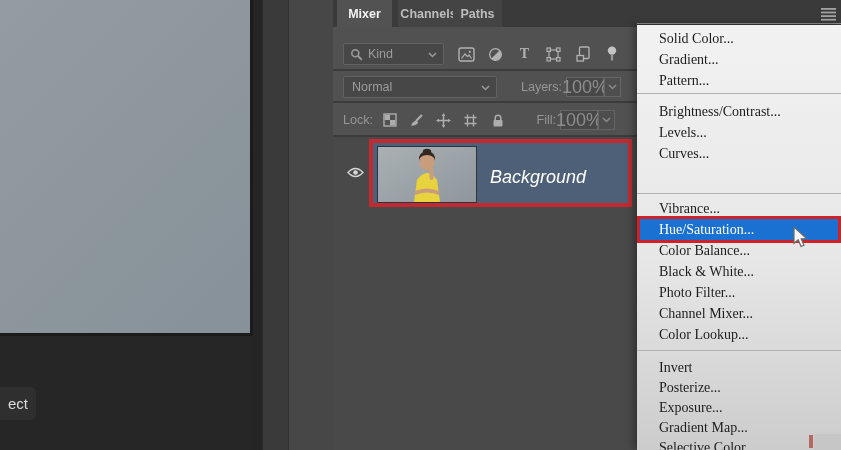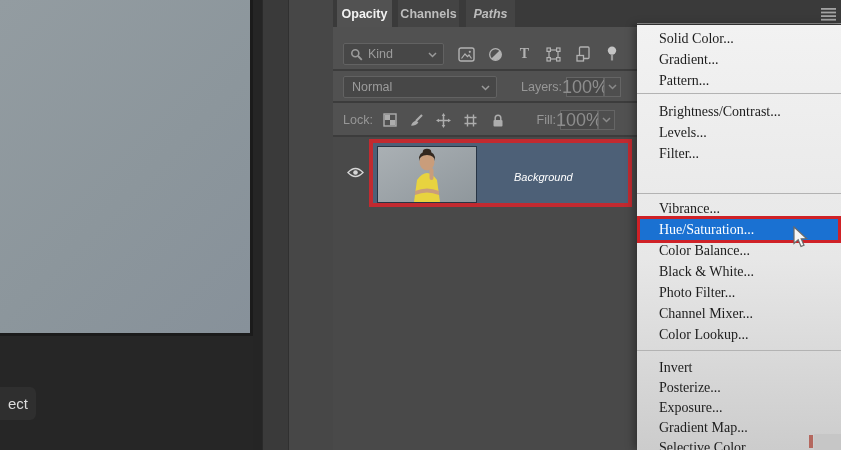--- a/index.html
+++ b/index.html
@@ -31,21 +31,21 @@
            display:flex;align-items:center;justify-content:center;box-sizing:border-box;}
   .ficons{position:absolute;display:flex;}
   .ficon{width:29px;height:22px;display:flex;align-items:center;justify-content:center;}
   .licon{width:27px;height:22px;display:flex;align-items:center;justify-content:center;}
   .layers-area{position:absolute;left:0;top:137px;width:100%;height:313px;background:#494949;}
   .eye-cell{position:absolute;left:10px;top:163px;width:24px;height:20px;display:flex;align-items:center;justify-content:center;}
   .layer-row{position:absolute;left:36px;top:139px;width:263px;height:68px;box-sizing:border-box;
              border:4px solid #c22a30;background:#4d6077;display:flex;align-items:center;}
   .thumb{position:absolute;left:4px;top:3px;width:98px;height:55px;border:1px solid #273444;box-sizing:content-box;}
   .layer-name{position:absolute;left:117px;top:0;height:68px;display:flex;align-items:center;
-              color:#ffffff;font-size:11px;font-style:italic;margin-left:24px;}
+              color:#ffffff;font-size:18px;font-style:italic;}
   
   .menu{position:absolute;left:637px;top:0;width:204px;height:450px;}
   .menu-header{position:absolute;left:0;top:0;width:100%;height:24px;background:#3a3a3a;border-bottom:1px solid #8e8e8e;box-sizing:border-box;}
   .hamburger{position:absolute;right:5px;top:7px;}
   .menu-body{position:absolute;left:0;top:25px;width:100%;height:425px;
              background:linear-gradient(180deg,#f2f2f2 0%,#e7e7e7 55%,#cccccc 100%);
              box-shadow:-3px 0 8px rgba(0,0,0,0.35);}
   .mgroup{position:absolute;left:0;width:100%;}
   .mi{height:21px;line-height:21px;padding-left:22px;font-size:14px;color:#1c1c1c;white-space:nowrap;font-family:Liberation Serif, serif;}
   .mgroup.g4 .mi{height:20px;line-height:20px;}
@@ -64,23 +64,23 @@
 
   <div class="canvas"></div>
   <div class="dock-gap"></div>
   <div class="dock-strip-a"></div>
   <div class="dock-strip-b"></div>
   <div class="subject-btn">ect</div>
 
   <div class="panel">
 
     <div class="tabbar">
-      <div class="tab active" style="left:4px;width:55px;">Opacity</div>
+      <div class="tab active" style="left:4px;width:55px;">Mixer</div>
       <div class="tab" style="left:65px;width:61px;">Channels</div>
-      <div class="tab" style="left:133px;width:49px;font-style:italic;">Paths</div>
+      <div class="tab" style="left:120px;width:49px;">Paths</div>
     </div>
 
     <div class="row" style="top:27px;height:44px;">
       <div class="field" style="left:10px;top:16px;width:101px;">
         <span style="margin:0 5px 0 6px;display:flex;">
           <svg width="13" height="13" viewBox="0 0 13 13">
               <circle cx="5.3" cy="5.3" r="3.5" fill="none" stroke="#9b9b9b" stroke-width="1.6"></circle>
               <line x1="8" y1="8" x2="11.8" y2="11.8" stroke="#9b9b9b" stroke-width="1.8"></line>
             </svg>
         </span>
@@ -243,21 +243,21 @@
       <div class="mgroup" style="top:1px;padding-top:2px;">
         <div class="mi">Solid Color...</div>
         <div class="mi">Gradient...</div>
         <div class="mi">Pattern...</div>
       </div>
       <div class="menu-sep" style="top:68px;"></div>
 
       <div class="mgroup" style="top:71px;padding-top:5px;">
         <div class="mi">Brightness/Contrast...</div>
         <div class="mi">Levels...</div>
-        <div class="mi">Filter...</div>
+        <div class="mi">Curves...</div>
       </div>
       <div class="menu-sep" style="top:168px;"></div>
 
       <div class="mgroup" style="top:170px;padding-top:3px;">
         <div class="mi">Vibrance...</div>
         <div class="mi hl">Hue/Saturation...</div>
         <div class="mi">Color Balance...</div>
         <div class="mi">Black &amp; White...</div>
         <div class="mi">Photo Filter...</div>
         <div class="mi">Channel Mixer...</div>

